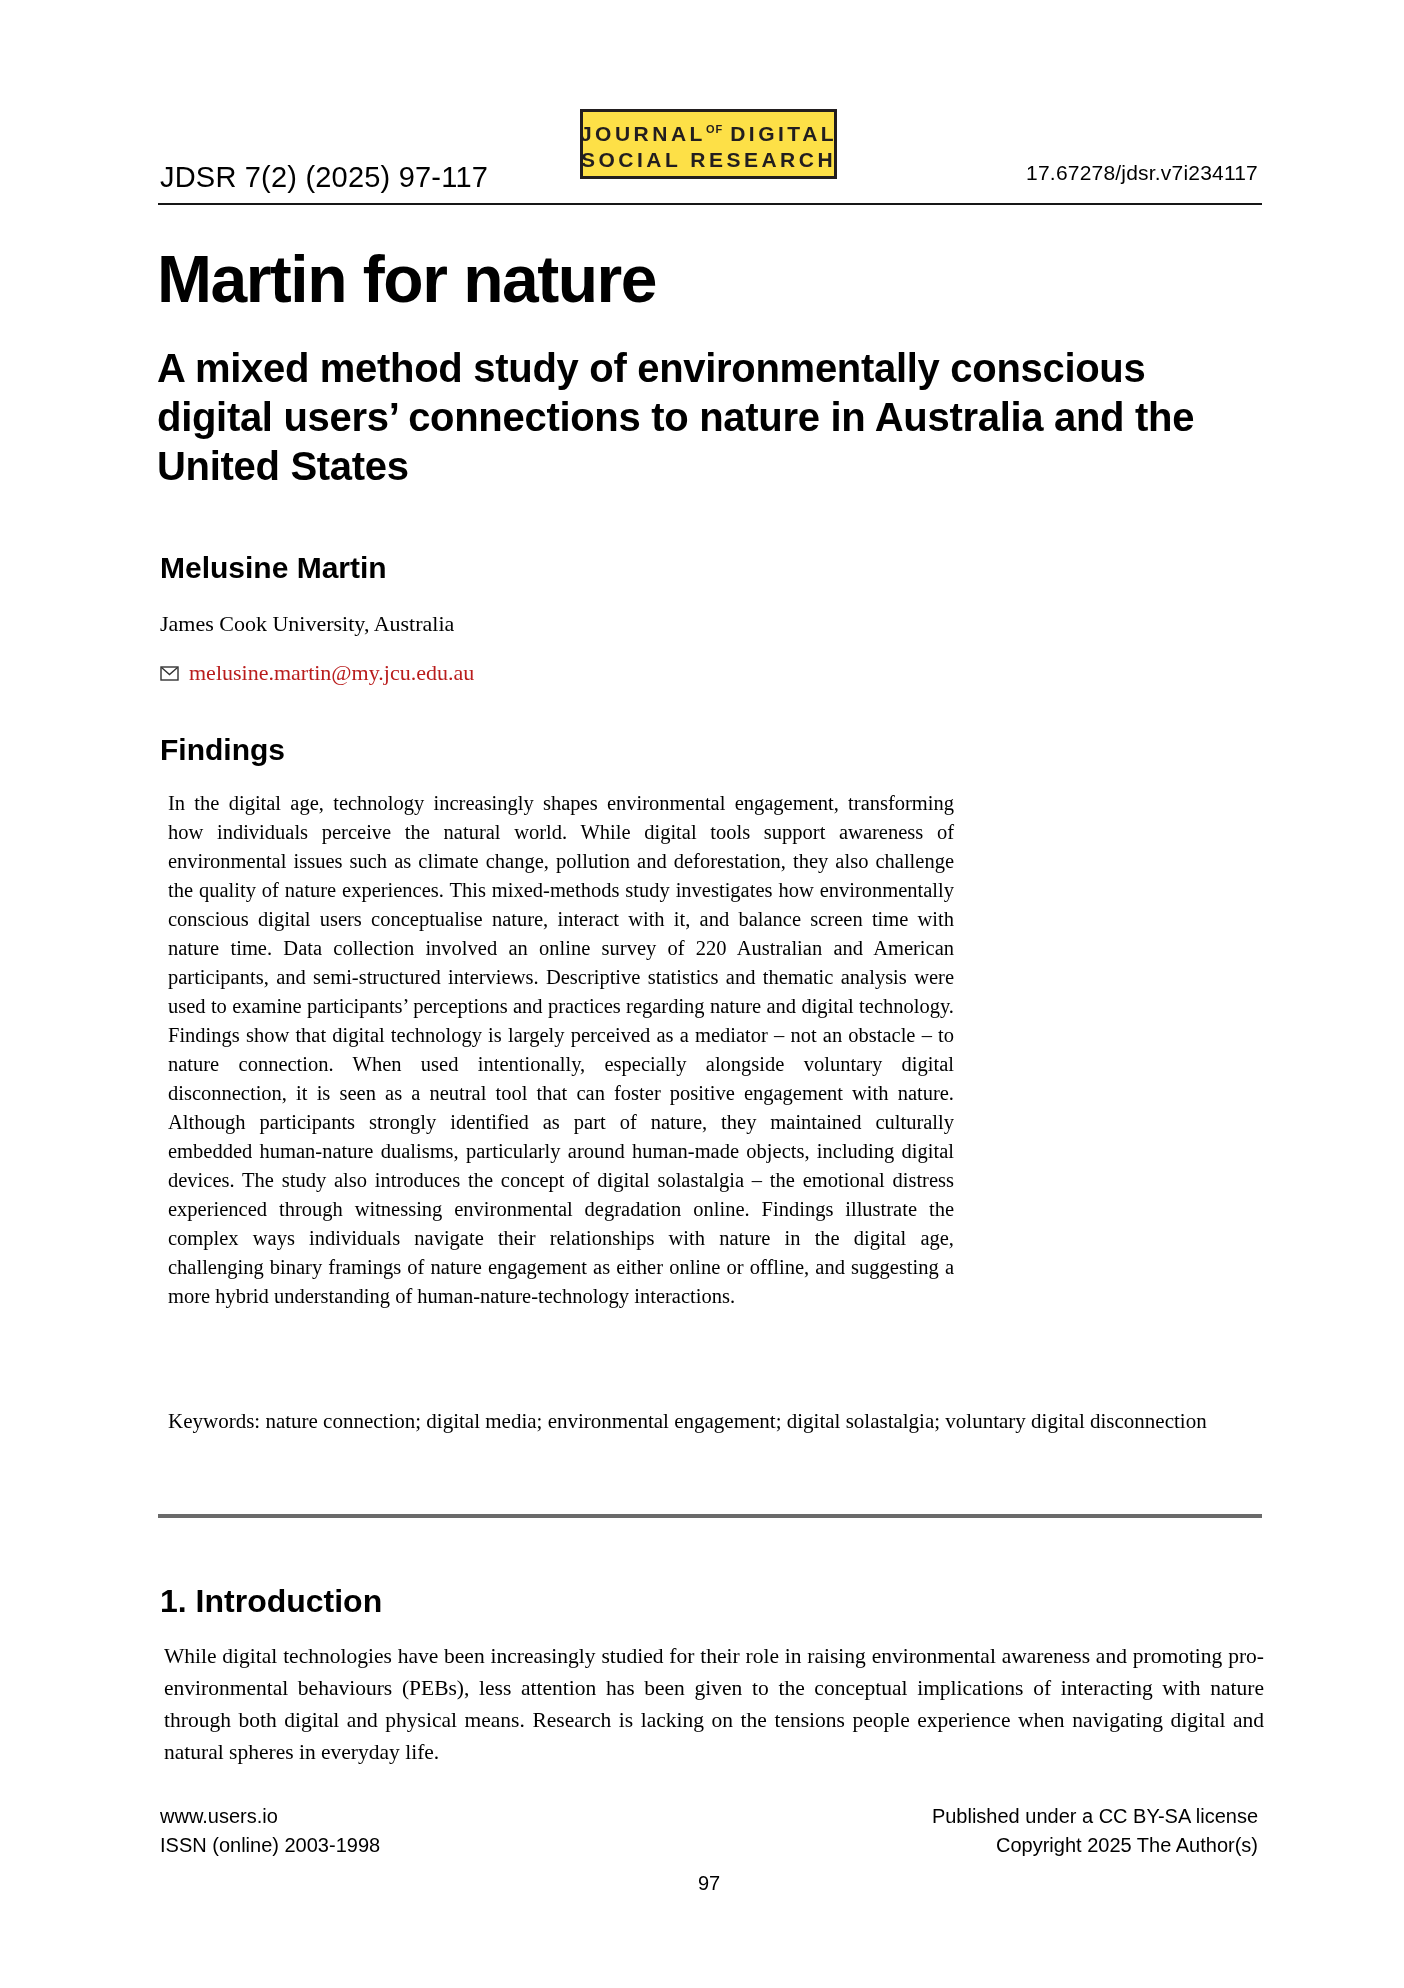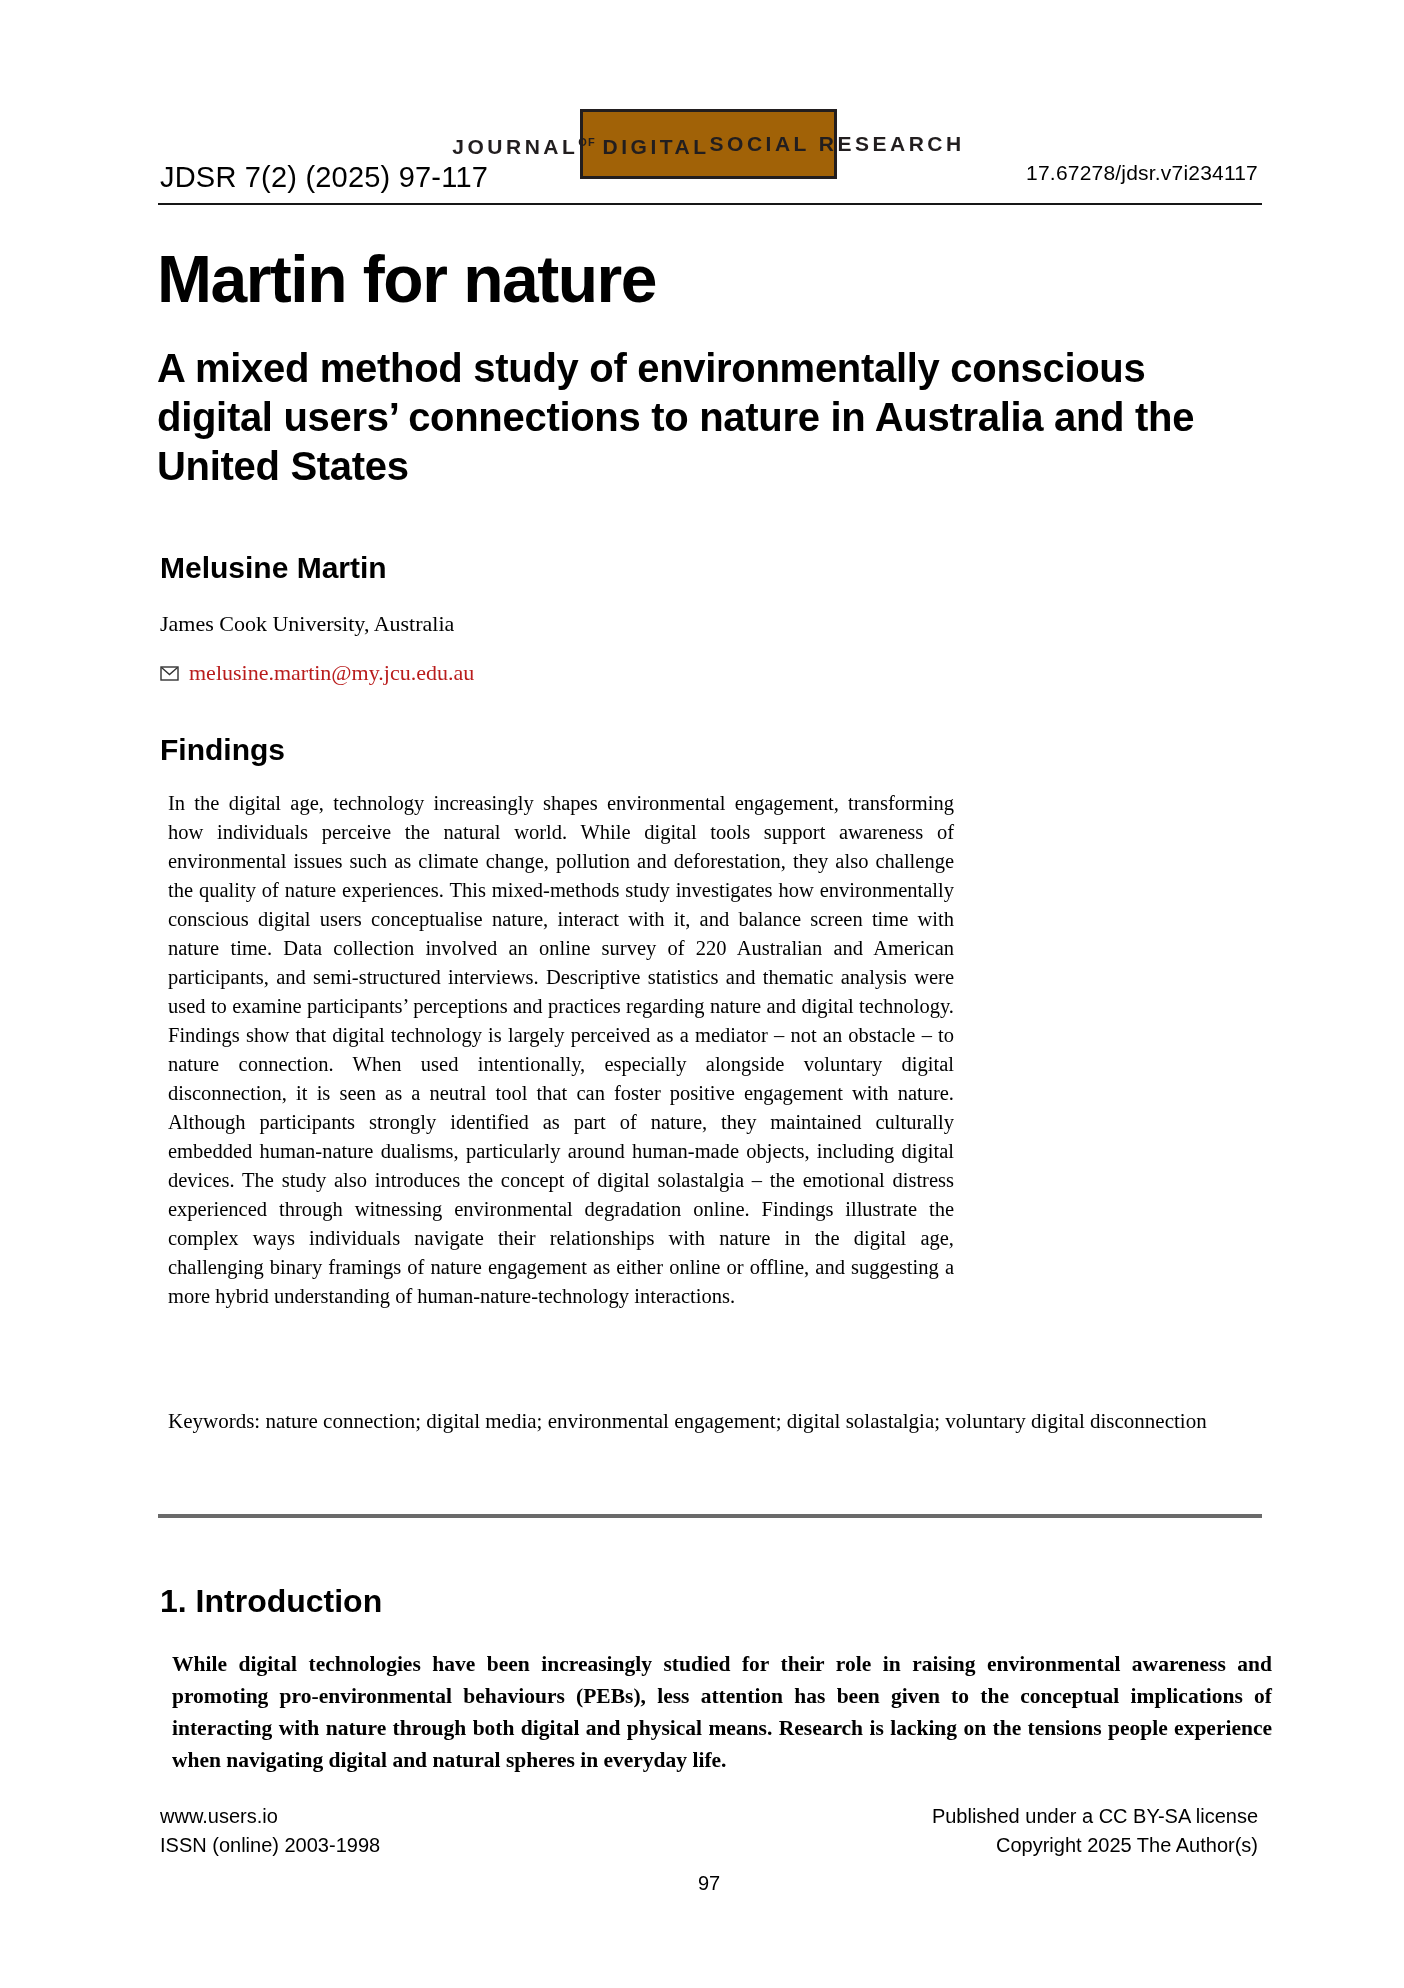--- a/index.html
+++ b/index.html
@@ -18,22 +18,22 @@
     font-size:29px; letter-spacing:0.2px;
   }
   .header-doi {
     position:absolute; right:146px; top:161px;
     font-size:21px; letter-spacing:0.2px; text-align:right;
   }
   .logo-box {
     position:absolute; left:580px; top:109px;
     width:251px; height:64px;
     border:3px solid #221e1f;
-    display:flex; flex-direction:row; align-items:center; justify-content:center;
-    color:#221e1f; background:#a16207;
+    display:flex; flex-direction:column; align-items:center; justify-content:center;
+    color:#221e1f; background:#fde047;
   }
   .logo-line { font-weight:bold; font-size:21px; letter-spacing:3.5px; line-height:26px; white-space:nowrap; }
   .logo-sup { font-size:11px; vertical-align:8px; letter-spacing:1px; margin-right:7px; }
   .rule { position:absolute; left:158px; width:1104px; }
   .rule-top { top:203px; height:2px; background:#161616; }
   .rule-mid { top:1514px; height:4px; background:#6a6a6a; }
   
   .title {
     position:absolute; left:157px; top:241px; margin:0;
     font-size:66px; font-weight:bold; letter-spacing:-1.5px;
@@ -71,23 +71,23 @@
     position:absolute; left:160px; top:1398px; margin:8px; width:1098px;
     font-family:Liberation Serif, serif;
     font-size:21px; line-height:30px;
   }
   
   .intro-heading {
     position:absolute; left:160px; top:1583px; margin:0;
     font-size:32px; font-weight:bold;
   }
   .intro-body {
-    position:absolute; left:160px; top:1636px; margin:12px; width:1100px;
+    position:absolute; left:160px; top:1636px; margin:4px; width:1100px;
     font-family:"Liberation Serif", serif;
-    font-size:21.5px; line-height:32px; text-align:justify;font-weight:bold;
+    font-size:21.5px; line-height:32px; text-align:justify;
   }
   
   .footer-left {
     position:absolute; left:160px; top:1802px;
     font-size:20px; line-height:29px;
   }
   .footer-right {
     position:absolute; right:146px; top:1802px;
     font-size:20px; line-height:29px; text-align:right;
   }

